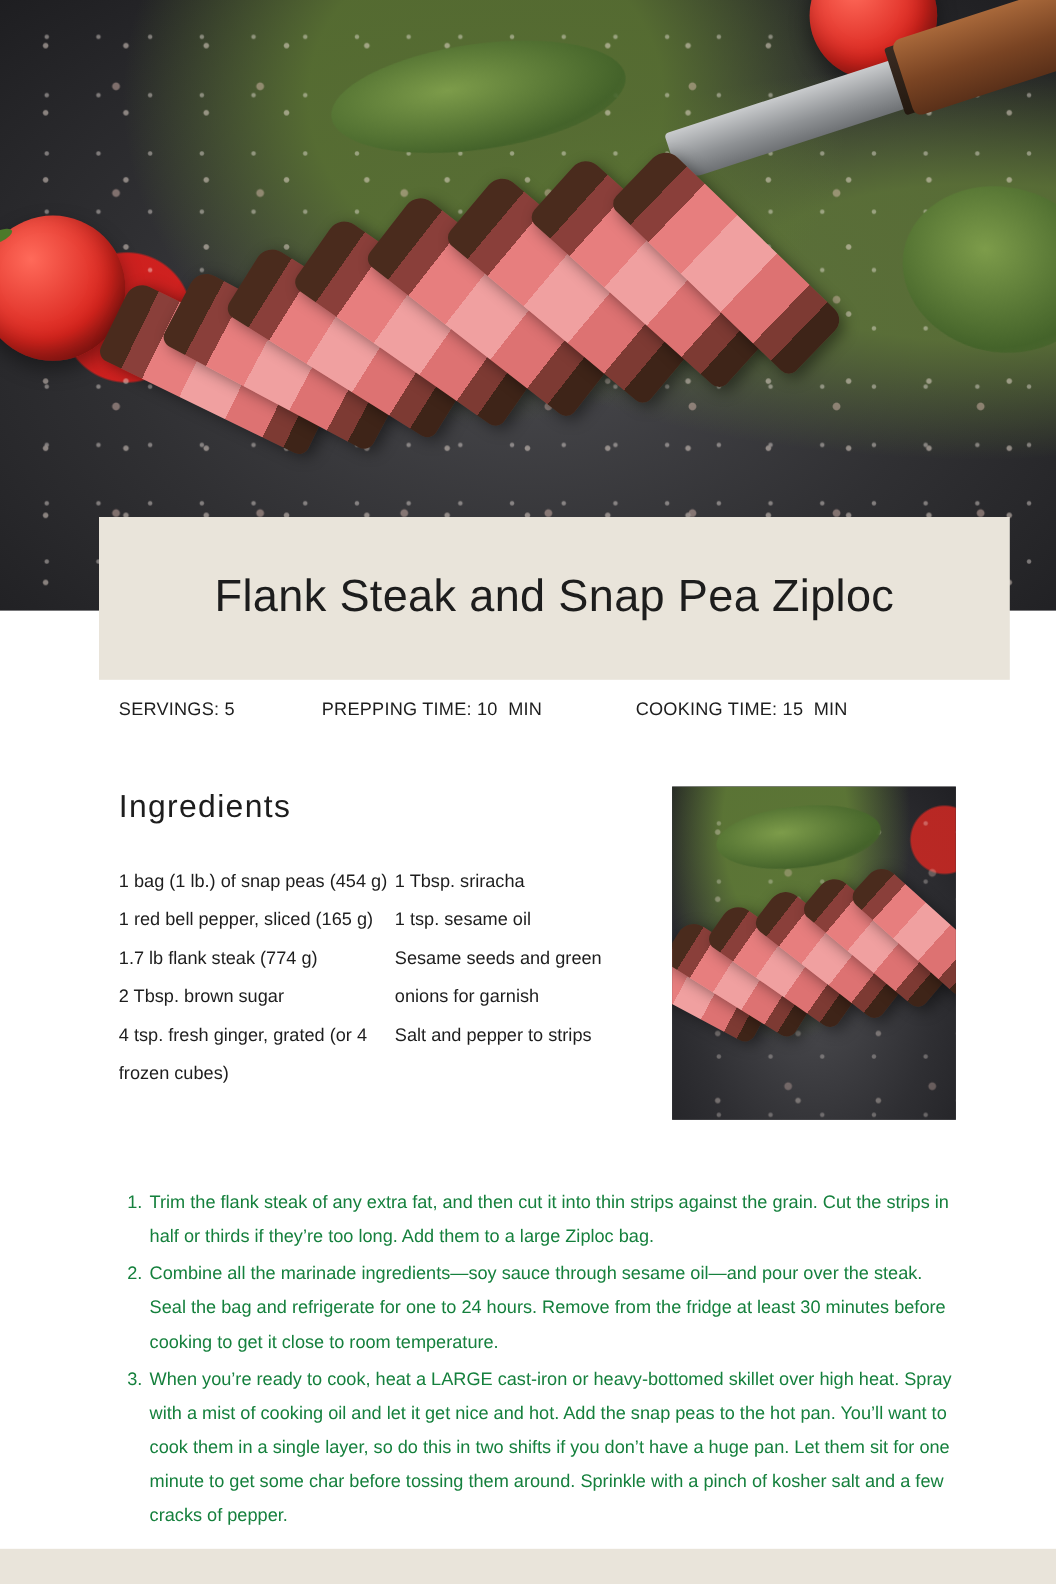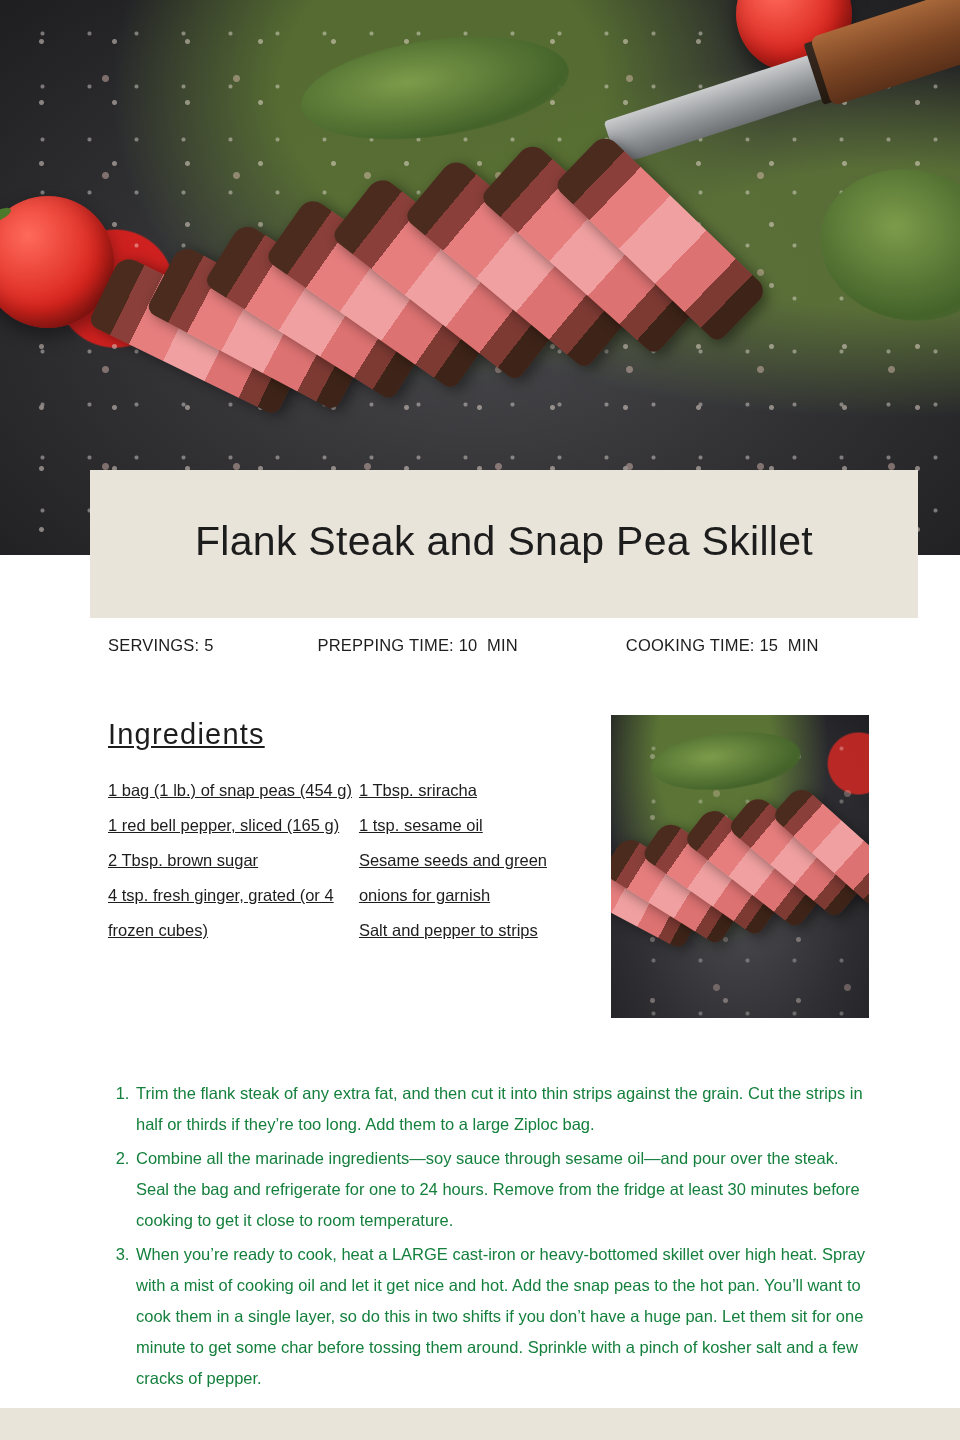--- a/index.html
+++ b/index.html
@@ -145,41 +145,40 @@
     left: 0;
     top: 636px;
     width: 766px;
     display: flex;
     font-size: 16.5px;
     letter-spacing: .2px;
     color: #1d1d1d;
   }
   .meta-item { white-space: pre; }
   .meta-servings { margin-left: 108px; }
-  .meta-prep { margin-left: 104px; }
-  .meta-cook { margin-left: 108px; }
+  .meta-prep { margin-left: 79px; }
+  .meta-cook { margin-left: 85px; }
 
   
   .section-heading {
     font-size: 29px;
     font-weight: 400;
     letter-spacing: 1.2px;
     margin: 0;
     color: #1d1d1d;
   }
   .ingredients-block {
     position: absolute;
     left: 108px;
     top: 718px;
     width: 470px;
-    text-decoration: underline;
   }
   .ing-cols {
     display: flex;
-    margin-top: 22px;
+    margin-top: 33px;
     gap: 0px;
   }
   .ing-col { width: 252px; }
   .ing-col + .ing-col { width: 220px; }
   .ing-item {
     font-size: 16.5px;
     line-height: 35px;
     color: #1d1d1d;
   }
 
@@ -258,35 +257,36 @@
     <div class="slice" style="left:130px; top:80px;  width:74px; height:222px; transform:rotate(-58deg);"></div>
     <div class="slice" style="left:192px; top:58px;  width:78px; height:230px; transform:rotate(-55deg);"></div>
     <div class="slice" style="left:258px; top:40px;  width:80px; height:236px; transform:rotate(-52deg);"></div>
     <div class="slice" style="left:330px; top:24px;  width:80px; height:238px; transform:rotate(-50deg);"></div>
     <div class="slice" style="left:404px; top:10px;  width:78px; height:236px; transform:rotate(-48deg);"></div>
     <div class="slice" style="left:474px; top:4px;   width:74px; height:228px; transform:rotate(-46deg);"></div>
   </div>
 </div>
 
 <div class="title-banner">
-  <h1 class="recipe-title">Flank Steak and Snap Pea Skillet</h1>
+  <h1 class="recipe-title">Flank Steak and Snap Pea Ziploc</h1>
 </div>
 
 <div class="meta-row">
   <span class="meta-item meta-servings">SERVINGS: 5</span>
   <span class="meta-item meta-prep">PREPPING TIME: 10  MIN</span>
   <span class="meta-item meta-cook">COOKING TIME: 15  MIN</span>
 </div>
 
 <div class="ingredients-block">
   <h2 class="section-heading">Ingredients</h2>
   <div class="ing-cols">
     <div class="ing-col">
       <div class="ing-item">1 bag (1 lb.) of snap peas (454 g)</div>
       <div class="ing-item">1 red bell pepper, sliced (165 g)</div>
+      <div class="ing-item">1.7 lb flank steak (774 g)</div>
       <div class="ing-item">2 Tbsp. brown sugar</div>
       <div class="ing-item">4 tsp. fresh ginger, grated (or 4 frozen cubes)</div>
     </div>
     <div class="ing-col">
       <div class="ing-item">1 Tbsp. sriracha</div>
       <div class="ing-item">1 tsp. sesame oil</div>
       <div class="ing-item">Sesame seeds and green onions for garnish</div>
       <div class="ing-item">Salt and pepper to strips</div>
     </div>
   </div>

